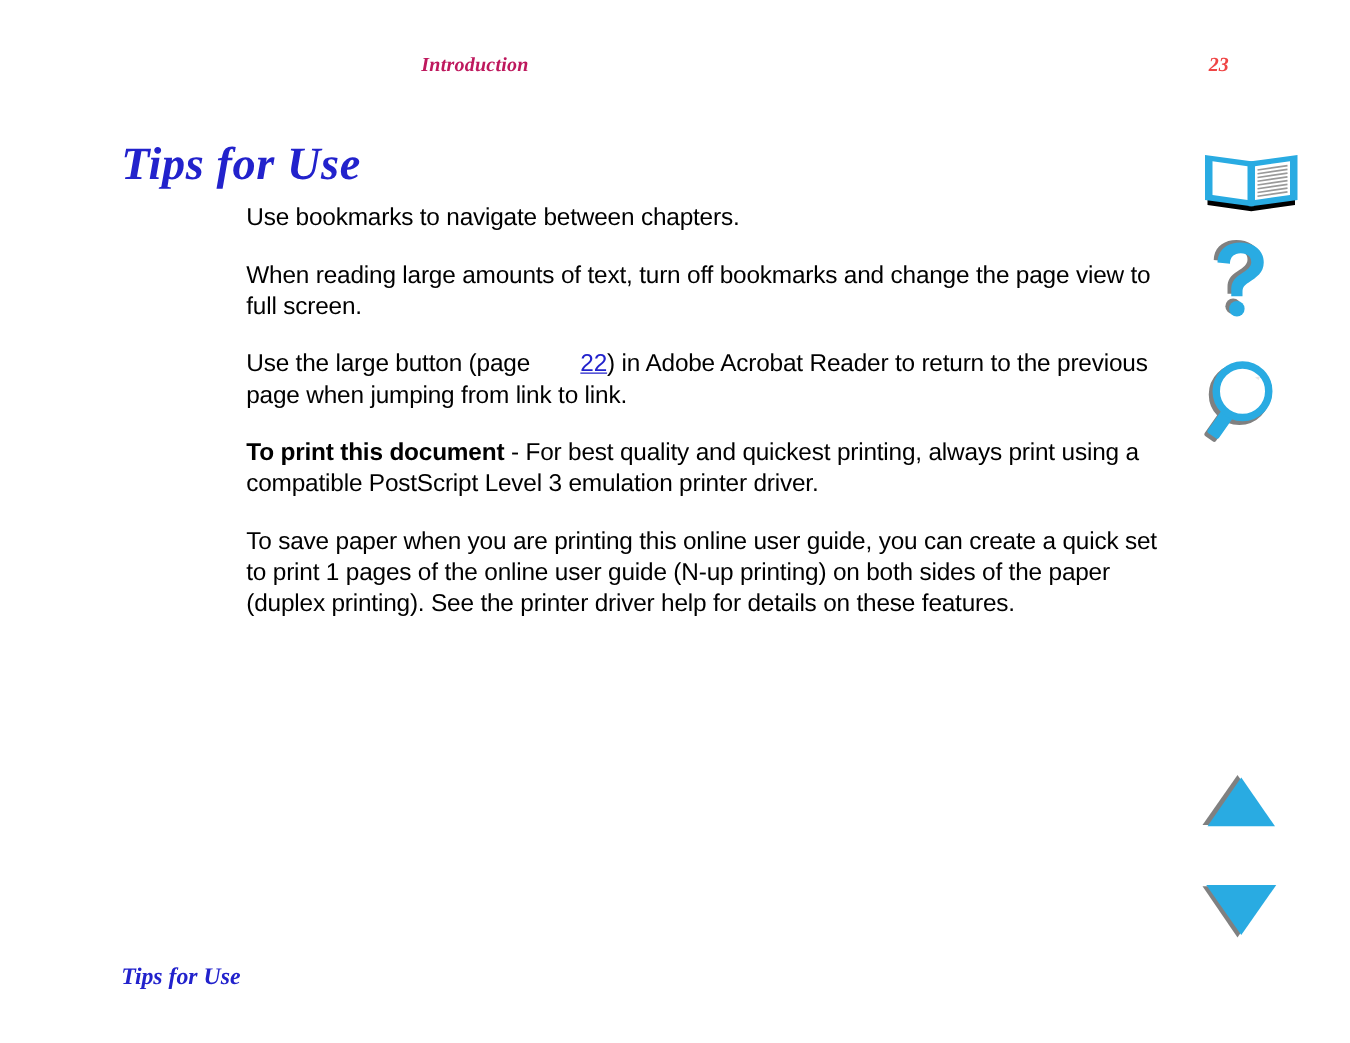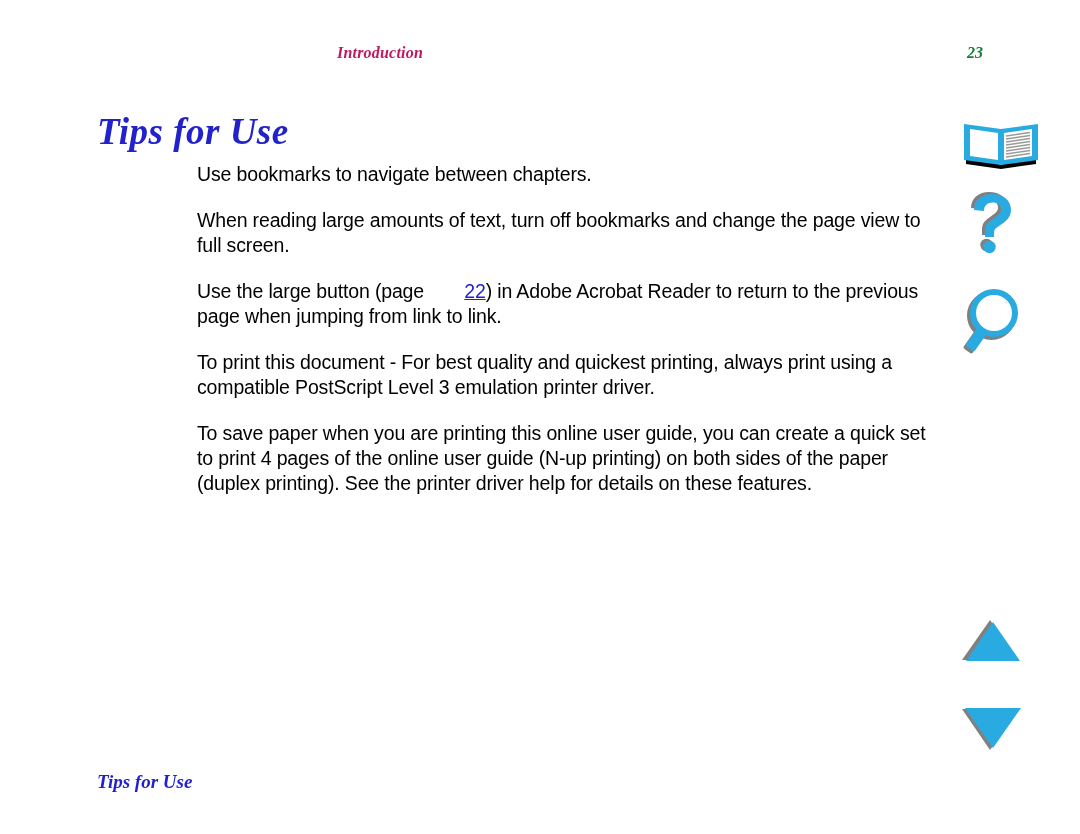--- a/index.html
+++ b/index.html
@@ -33,21 +33,21 @@
   .page-number {
     position: absolute;
     left: 955px;
     top: 44px;
     width: 40px;
     text-align: center;
     font-family: "Liberation Serif", serif;
     font-weight: bold;
     font-style: italic;
     font-size: 16px;
-    color: #15803d;
+    color: #ef4444;
   }
 
   
   .page-title {
     position: absolute;
     left: 97px;
     top: 85px;
     font-family: "Liberation Serif", serif;
     font-weight: bold;
     font-style: italic;
@@ -65,21 +65,21 @@
   }
   .para {
     font-size: 19.5px;
     line-height: 25px;
     color: #000000;
     margin: 0 0 21px 0;
     letter-spacing: -0.15px;
     font-stretch: condensed;
   }
   .para:last-child { margin-bottom: 0; }
-  .para b { font-weight: normal; }
+  .para b { font-weight: bold; }
   .link {
     color: #2222cc;
     text-decoration: underline;
     margin-left: 35px;
   }
 
   
   .footer-title {
     position: absolute;
     left: 97px;
@@ -108,21 +108,21 @@
 
 <div class="page-number">23</div>
 
 <h1 class="page-title">Tips for Use</h1>
 
 <div class="body-copy" id="body-copy">
     <p class="para"><span>Use bookmarks to navigate between chapters.</span></p>
     <p class="para"><span>When reading large amounts of text, turn off bookmarks and change the page view to full screen.</span></p>
     <p class="para"><span>Use the large button (page </span><a class="link" href="#">22</a><span>) in Adobe Acrobat Reader to return to the previous page when jumping from link to link.</span></p>
     <p class="para"><b>To print this document</b><span> - For best quality and quickest printing, always print using a compatible PostScript Level 3 emulation printer driver.</span></p>
-    <p class="para"><span>To save paper when you are printing this online user guide, you can create a quick set to print 4 pages of the online user guide (N-up printing) on both sides of the paper (duplex printing). See the printer driver help for details on these features.</span></p>
+    <p class="para"><span>To save paper when you are printing this online user guide, you can create a quick set to print 1 pages of the online user guide (N-up printing) on both sides of the paper (duplex printing). See the printer driver help for details on these features.</span></p>
   </div>
 
 <div class="footer-title">Tips for Use</div>
 
 <div class="nav-col">
 
   <div class="nav-btn nav-bookmarks">
     <span>
       <svg width="82" height="52" viewBox="0 0 82 52">
 

